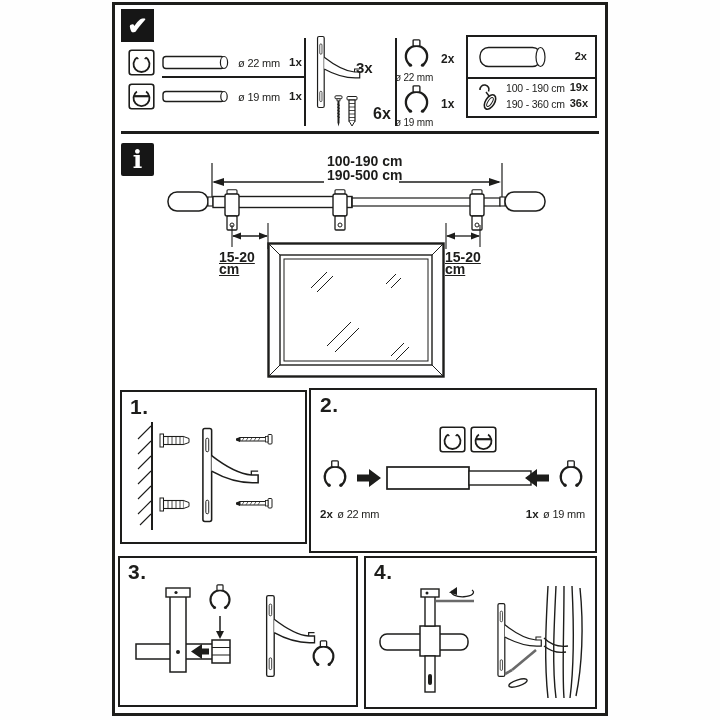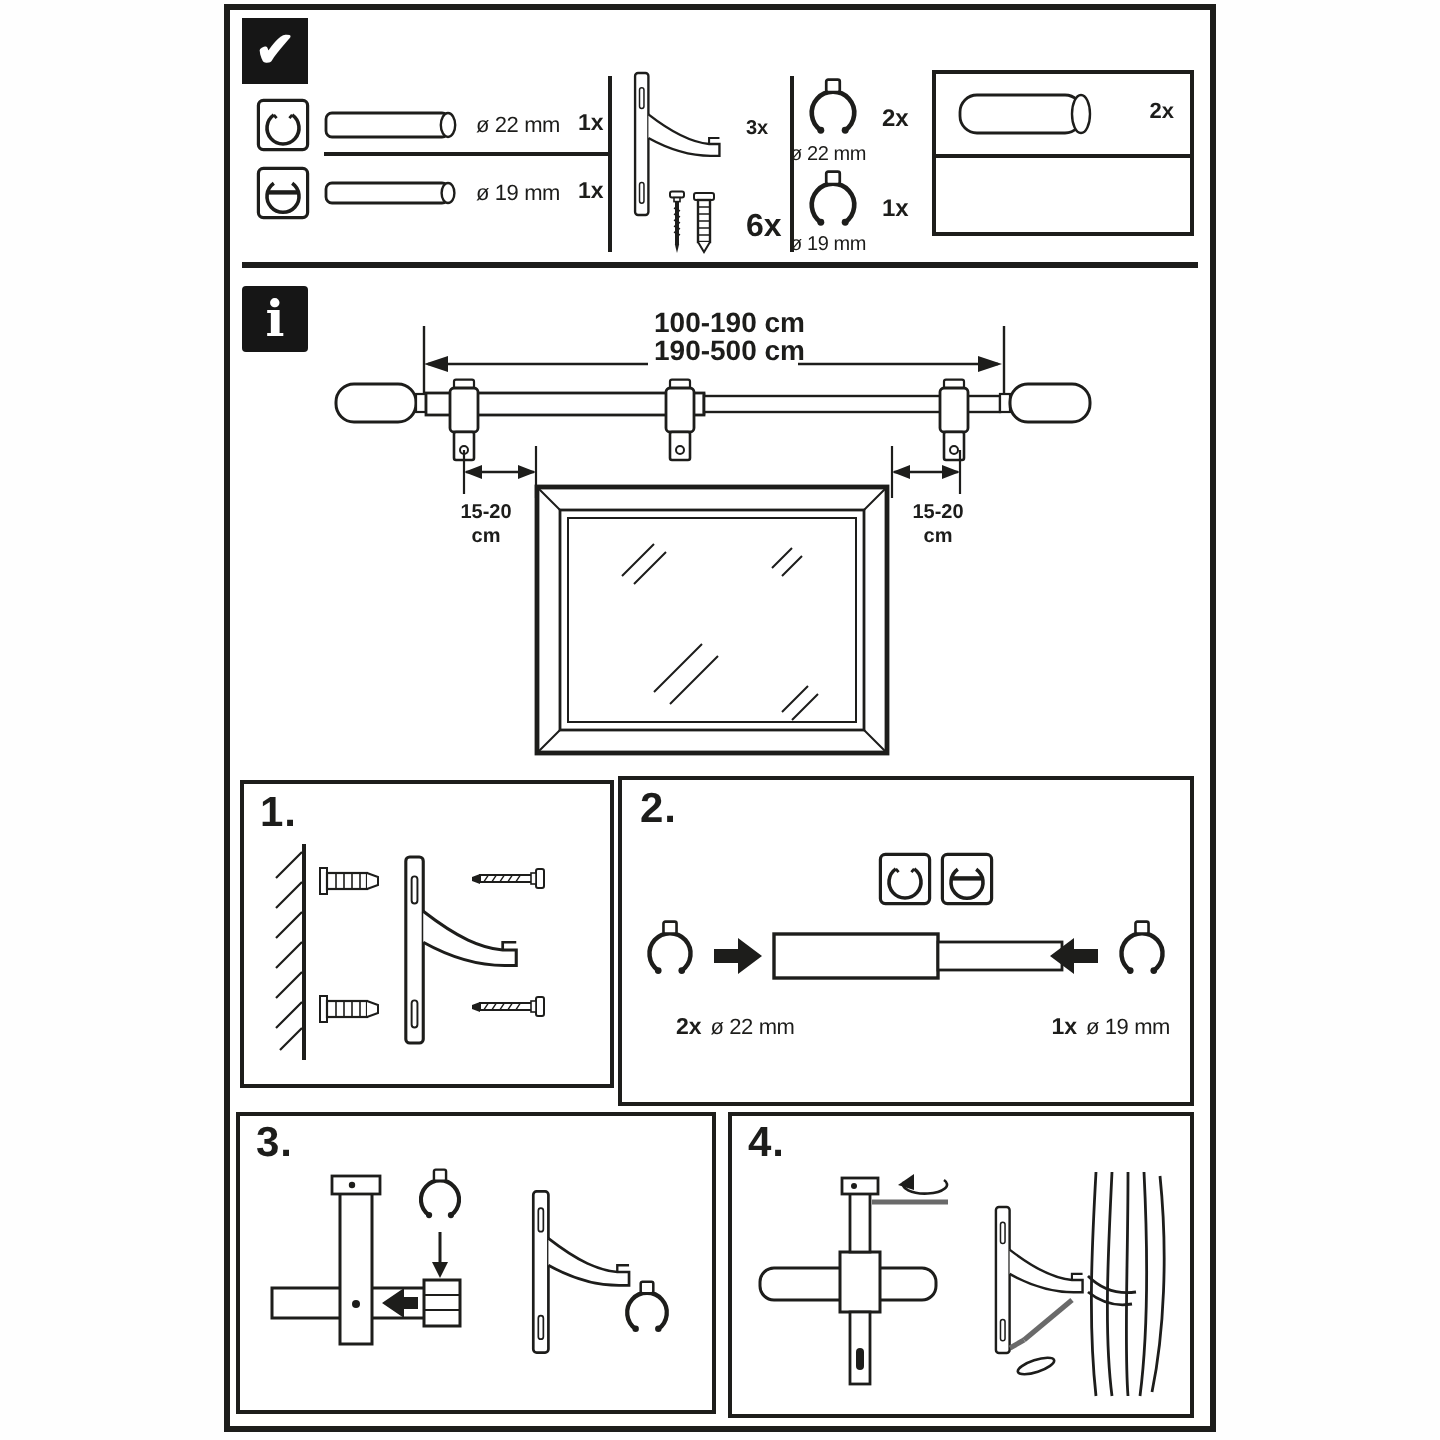--- a/index.html
+++ b/index.html
@@ -9,21 +9,21 @@
   #frame{left:112px;top:2px;width:490px;height:708px;border:3px solid #1d1d1b;background:#fff;}
   .blackbox{background:#161616;color:#fff;display:flex;align-items:center;justify-content:center;}
   .check-glyph{font-size:24px;font-weight:bold;line-height:1;}
   .info-glyph{font-family:"DejaVu Serif", serif;font-weight:bold;font-size:25px;line-height:1;}
   .vline{width:2px;background:#1d1d1b;}
   .hline{height:2px;background:#1d1d1b;}
   .lbl{font-size:11px;white-space:nowrap;letter-spacing:-0.2px;}
   .qty{font-weight:bold;font-size:11.5px;white-space:nowrap;text-align:center;}
   .small-lbl{font-size:10px;white-space:nowrap;letter-spacing:-0.2px;}
   .dim-lbl{font-size:14px;font-weight:bold;line-height:13.5px;white-space:nowrap;}
-  .off-lbl{font-size:10px;font-weight:bold;line-height:12px;text-align:center;}
+  .off-lbl{font-size:14px;font-weight:bold;line-height:12px;text-align:left;text-decoration:underline;}
   .stepbox{border:2px solid #1d1d1b;background:#fff;}
   .stepnum{font-size:21px;font-weight:bold;letter-spacing:0.5px;}
   .acc-table{border:2px solid #1d1d1b;}
   .acc-row1{position:absolute;left:0;top:0;right:0;height:40px;border-bottom:2px solid #1d1d1b;}
   .acc-row2{position:absolute;left:0;top:42px;right:0;bottom:0;}
   .tbl-txt{font-size:10.5px;white-space:nowrap;letter-spacing:-0.2px;}
   .tbl-qty{font-size:11px;font-weight:bold;white-space:nowrap;}
   svg{display:block;}
 </style>
 </head>
@@ -84,21 +84,21 @@
       <ellipse cx="62" cy="8.5" rx="3.2" ry="5" fill="#fff" stroke="#1d1d1b" stroke-width="1.2"></ellipse>
     </svg>
     <span class="abs lbl" style="left:123px;top:86px">ø 19 mm</span>
     <span class="abs qty" style="left:174px;top:85px">1x</span>
 
     <div class="abs vline" style="left:189px;top:33px;height:88px;"></div>
 
     <svg class="abs" style="left:198px;top:30px" width="52" height="74">
         <use href="#sym-bracket" width="52" height="74"></use>
       </svg>
-    <span class="abs qty" style="left:258px;top:54px;font-size:10px">3x</span>
+    <span class="abs qty" style="left:241px;top:54px;font-size:15px">3x</span>
 
     <svg class="abs" style="left:218px;top:90px" width="30" height="33">
       <rect x="2" y="0.8" width="7" height="3" rx="1" fill="#fff" stroke="#1d1d1b" stroke-width="1"></rect>
       <rect x="4" y="3.8" width="3" height="2" fill="#fff" stroke="#1d1d1b" stroke-width="0.8"></rect>
       <line x1="5.5" y1="6" x2="5.5" y2="27" stroke="#1d1d1b" stroke-width="2"></line>
       <path d="M4,9 l3,1.5 M4,12 l3,1.5 M4,15 l3,1.5 M4,18 l3,1.5 M4,21 l3,1.5" stroke="#1d1d1b" stroke-width="0.8"></path>
       <polygon points="4.4,27 6.6,27 5.5,31.5" fill="#1d1d1b"></polygon>
       <rect x="14" y="1.5" width="10" height="3.5" rx="1" fill="#fff" stroke="#1d1d1b" stroke-width="1"></rect>
       <rect x="16" y="5" width="6" height="21" fill="#fff" stroke="#1d1d1b" stroke-width="1.2"></rect>
       <path d="M16,8.5 h6 M16,12 h6 M16,15.5 h6 M16,19 h6 M16,22.5 h6" stroke="#1d1d1b" stroke-width="0.8"></path>
@@ -120,20 +120,32 @@
     <span class="abs qty" style="left:326px;top:92px;font-size:12px">1x</span>
     <span class="abs small-lbl" style="left:280px;top:112px">ø 19 mm</span>
 
     <div class="abs acc-table" style="left:351px;top:30px;width:127px;height:79px;">
       <div class="acc-row1">
         <svg class="abs" style="left:11px;top:9px" width="70" height="22">
           <rect x="1" y="1.5" width="61" height="19" rx="8.5" fill="#fff" stroke="#1d1d1b" stroke-width="1.4"></rect>
           <ellipse cx="61.5" cy="11" rx="4.5" ry="9.5" fill="#fff" stroke="#1d1d1b" stroke-width="1.2"></ellipse>
         </svg>
         <span class="abs tbl-qty" style="right:8px;top:13px">2x</span>
+      </div>
+      <div class="acc-row2">
+        <svg class="abs" style="left:8px;top:3px" width="24" height="30">
+          <path d="M4,8 a4.5,4.5 0 1 1 8.5,1.5" fill="none" stroke="#1d1d1b" stroke-width="1.6"></path>
+          <line x1="10" y1="10" x2="13" y2="14" stroke="#1d1d1b" stroke-width="1.4"></line>
+          <ellipse cx="14" cy="20" rx="4.5" ry="8" transform="rotate(32 14 20)" fill="none" stroke="#1d1d1b" stroke-width="1.6"></ellipse>
+          <ellipse cx="14" cy="20" rx="2" ry="5.2" transform="rotate(32 14 20)" fill="none" stroke="#1d1d1b" stroke-width="1"></ellipse>
+        </svg>
+        <span class="abs tbl-txt" style="left:38px;top:3px">100 - 190 cm</span>
+        <span class="abs tbl-qty" style="right:7px;top:2px">19x</span>
+        <span class="abs tbl-txt" style="left:38px;top:19px">190 - 360 cm</span>
+        <span class="abs tbl-qty" style="right:7px;top:18px">36x</span>
       </div>
     </div>
 
     <div class="abs hline" style="left:6px;top:126px;width:478px;height:3px;"></div>
 
     <div class="abs blackbox" style="left:6px;top:138px;width:33px;height:33px;border-radius:2px;">
       <span class="info-glyph">i</span>
     </div>
 
     <div class="abs" style="left:212px;top:150px;">
@@ -257,21 +269,21 @@
           <use href="#sym-capslot"></use>
         </svg>
       <svg class="abs" style="left:6px;top:66px" width="272" height="46">
         <use href="#sym-ring" x="4" y="4" width="28" height="30"></use>
         <polygon points="40,18.5 52,18.5 52,13 64,22 52,31 52,25.5 40,25.5" fill="#1d1d1b"></polygon>
         <rect x="70" y="11" width="82" height="22" fill="#fff" stroke="#1d1d1b" stroke-width="1.7"></rect>
         <rect x="152" y="15" width="62" height="14" fill="#fff" stroke="#1d1d1b" stroke-width="1.4"></rect>
         <polygon points="232,18.5 220,18.5 220,13 208,22 220,31 220,25.5 232,25.5" fill="#1d1d1b"></polygon>
         <use href="#sym-ring" x="240" y="4" width="28" height="30"></use>
       </svg>
-      <div class="abs" style="left:27px;top:114px">
+      <div class="abs" style="left:9px;top:114px">
         <span class="qty">2x</span>
         <span class="lbl">ø 22 mm</span>
       </div>
       <div class="abs" style="right:10px;top:114px">
         <span class="qty">1x</span>
         <span class="lbl">ø 19 mm</span>
       </div>
     </div>
 
     <div class="abs stepbox" style="left:3px;top:551px;width:236px;height:147px;">

